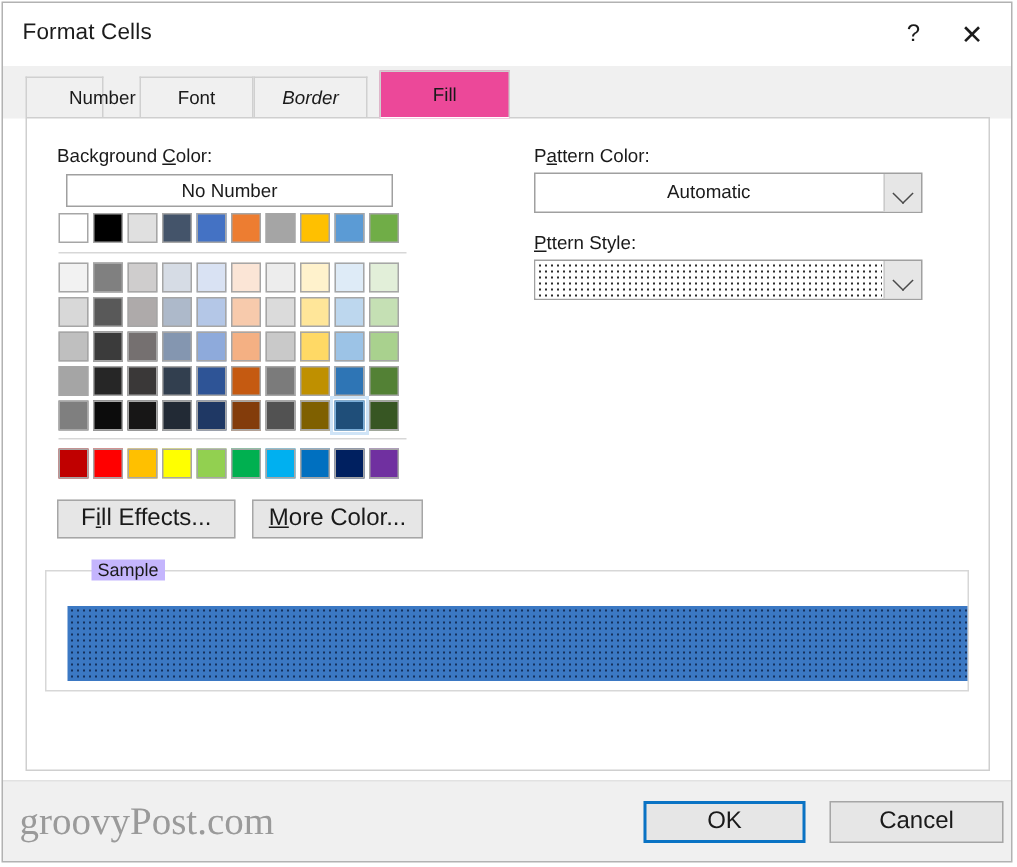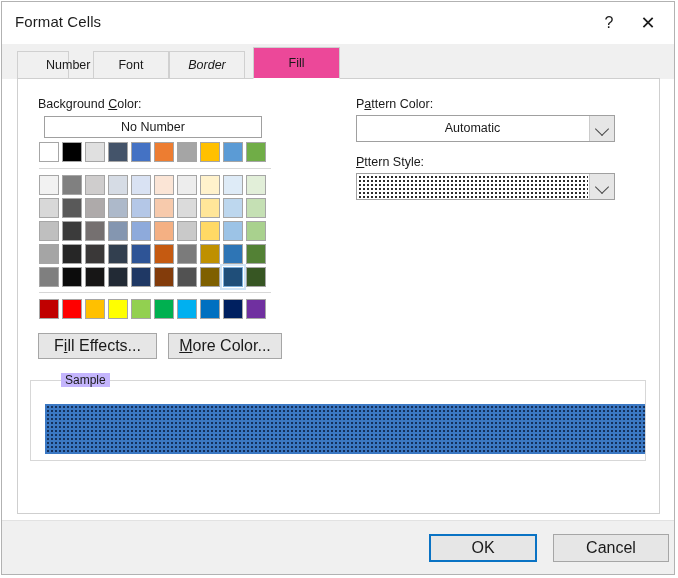--- a/index.html
+++ b/index.html
@@ -446,17 +446,18 @@
     </div>
 
     <div id="sample-group"></div>
     <div id="sample-legend">Sample</div>
     <div id="sample-swatch"></div>
 
 
   </div>
 
   <div id="footer">
+    <div id="watermark">groovyPost.com</div>
     <div id="cancel-button" class="std-button">Cancel</div>
     <div id="ok-button" class="std-button">OK</div>
   </div>
 
 </div>
 
 </body></html>

